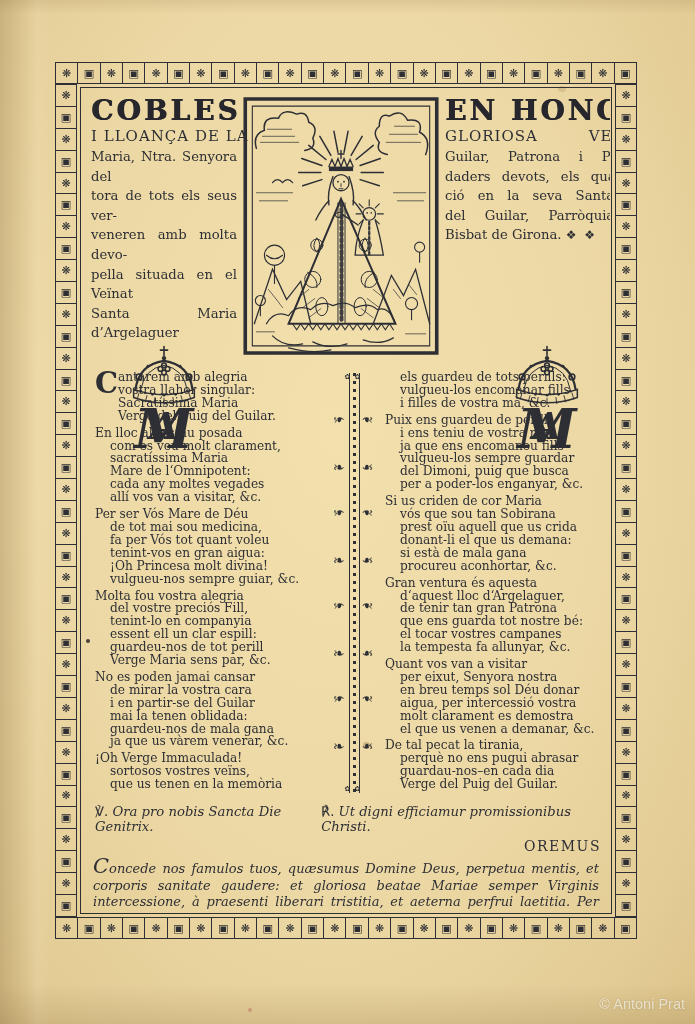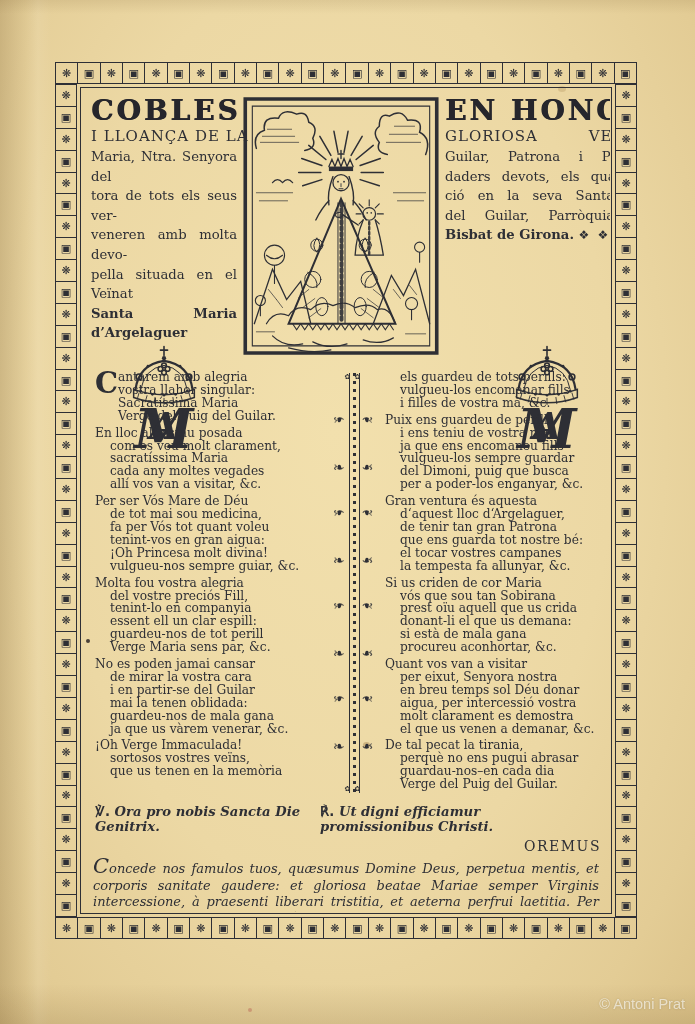--- a/index.html
+++ b/index.html
@@ -51,21 +51,21 @@
     padding:7px 9px 4px;overflow:hidden;}
 
   
   .header{display:grid;grid-template-columns:146px 198px 1fr;column-gap:5px;height:263px;}
   .h-col{display:flex;flex-direction:column;}
   .h-title{font-weight:bold;font-size:28px;line-height:30px;letter-spacing:3px;
     color:#26262c;text-shadow:.7px 0 0 currentColor;white-space:nowrap;}
   .h-sub{font-size:15px;line-height:21px;letter-spacing:1px;white-space:nowrap;
     text-align:justify;text-align-last:justify;}
   .h-line{font-size:13.2px;line-height:19.6px;text-align:justify;text-align-last:justify;}
-  .h-line.last{text-align-last:left;font-weight:bold;}
+  .h-line.last{text-align-last:left;}
   .orn{font-family:"DejaVu Sans",sans-serif;font-size:12px;letter-spacing:2px;}
   .emblem{margin:auto auto 2px;}
   .h-col-right .emblem{margin-bottom:2px;}
   .woodcut-box{display:flex;align-items:flex-start;justify-content:center;}
 
   
   .verses{display:grid;grid-template-columns:226px 44px 1fr;column-gap:10px;
     margin-top:12px;padding-left:4px;min-height:414px;}
   .stanza{margin-bottom:4px;}
   .v-line{font-size:12.2px;line-height:12.9px;padding-left:15px;white-space:nowrap;}
@@ -85,21 +85,21 @@
     color:var(--ink);font-family:"DejaVu Sans",sans-serif;}
   .mid-row .leaf{width:15px;text-align:center;}
   .mid-row .leaf.flip{transform:scaleX(-1);}
   .mid-row:nth-child(odd) .leaf{transform:scaleY(-1);}
   .mid-row:nth-child(odd) .leaf.flip{transform:scale(-1,-1);}
   .mid-cap{text-align:center;font-size:7px;letter-spacing:1px;z-index:1;
     font-family:"DejaVu Sans",sans-serif;}
 
   
   .versicle-row{display:flex;justify-content:space-between;margin-top:9px;
-    font-style:italic;font-size:13.2px;padding:0 4px;font-weight:bold;}
+    font-style:italic;font-size:13.2px;padding:0 4px;}
   .lit-sym{font-style:normal;font-family:"DejaVu Sans","DejaVu Serif",sans-serif;}
   .oremus{text-align:right;font-size:14px;letter-spacing:1.5px;margin-top:4px;}
   .prayer{font-style:italic;font-size:13px;line-height:16.6px;text-align:justify;
     margin-top:5px;padding:0 2px;}
   .prayer .big-initial{font-size:21px;line-height:14px;}
 
   
   .watermark{position:absolute;right:10px;bottom:12px;font-family:"Liberation Sans",sans-serif;
     font-size:14.5px;color:rgba(255,255,252,.62);text-shadow:0 0 2px rgba(90,70,30,.25);margin-top:35px;}
 
@@ -426,20 +426,21 @@
               <span class="dropcap">C</span>
               <div class="v-line">antarem amb alegria</div>
               <div class="v-line">vostra llahor singular:</div>
               <div class="v-line">Sacratíssima Maria</div>
               <div class="v-line">Verge del Puig del Guilar.</div>
             </div>
             <div class="stanza">
               <div class="v-line">En lloc alt estau posada</div>
               <div class="v-line">com es veu molt clarament,</div>
               <div class="v-line">sacratíssima Maria</div>
+              <div class="v-line">Mare de l‘Omnipotent:</div>
               <div class="v-line">cada any moltes vegades</div>
               <div class="v-line">allí vos van a visitar, &amp;c.</div>
             </div>
             <div class="stanza">
               <div class="v-line">Per ser Vós Mare de Déu</div>
               <div class="v-line">de tot mai sou medicina,</div>
               <div class="v-line">fa per Vós tot quant voleu</div>
               <div class="v-line">tenint-vos en gran aigua:</div>
               <div class="v-line">¡Oh Princesa molt divina!</div>
               <div class="v-line">vulgueu-nos sempre guiar, &amp;c.</div>
@@ -512,34 +513,34 @@
             </div>
             <div class="stanza">
               <div class="v-line">Puix ens guardeu de perills</div>
               <div class="v-line">i ens teniu de vostra mà,</div>
               <div class="v-line">ja que ens encomaneu fills</div>
               <div class="v-line">vulgueu-los sempre guardar</div>
               <div class="v-line">del Dimoni, puig que busca</div>
               <div class="v-line">per a poder-los enganyar, &amp;c.</div>
             </div>
             <div class="stanza">
+              <div class="v-line">Si us criden de cor Maria</div>
+              <div class="v-line">vós que sou tan Sobirana</div>
+              <div class="v-line">prest oïu aquell que us crida</div>
+              <div class="v-line">donant-li el que us demana:</div>
+              <div class="v-line">si està de mala gana</div>
+              <div class="v-line">procureu aconhortar, &amp;c.</div>
+            </div>
+            <div class="stanza">
               <div class="v-line">Gran ventura és aquesta</div>
               <div class="v-line">d‘aquest lloc d‘Argelaguer,</div>
               <div class="v-line">de tenir tan gran Patrona</div>
               <div class="v-line">que ens guarda tot nostre bé:</div>
               <div class="v-line">el tocar vostres campanes</div>
               <div class="v-line">la tempesta fa allunyar, &amp;c.</div>
-            </div>
-            <div class="stanza">
-              <div class="v-line">Si us criden de cor Maria</div>
-              <div class="v-line">vós que sou tan Sobirana</div>
-              <div class="v-line">prest oïu aquell que us crida</div>
-              <div class="v-line">donant-li el que us demana:</div>
-              <div class="v-line">si està de mala gana</div>
-              <div class="v-line">procureu aconhortar, &amp;c.</div>
             </div>
             <div class="stanza">
               <div class="v-line">Quant vos van a visitar</div>
               <div class="v-line">per eixut, Senyora nostra</div>
               <div class="v-line">en breu temps sol Déu donar</div>
               <div class="v-line">aigua, per intercessió vostra</div>
               <div class="v-line">molt clarament es demostra</div>
               <div class="v-line">el que us venen a demanar, &amp;c.</div>
             </div>
             <div class="stanza">

